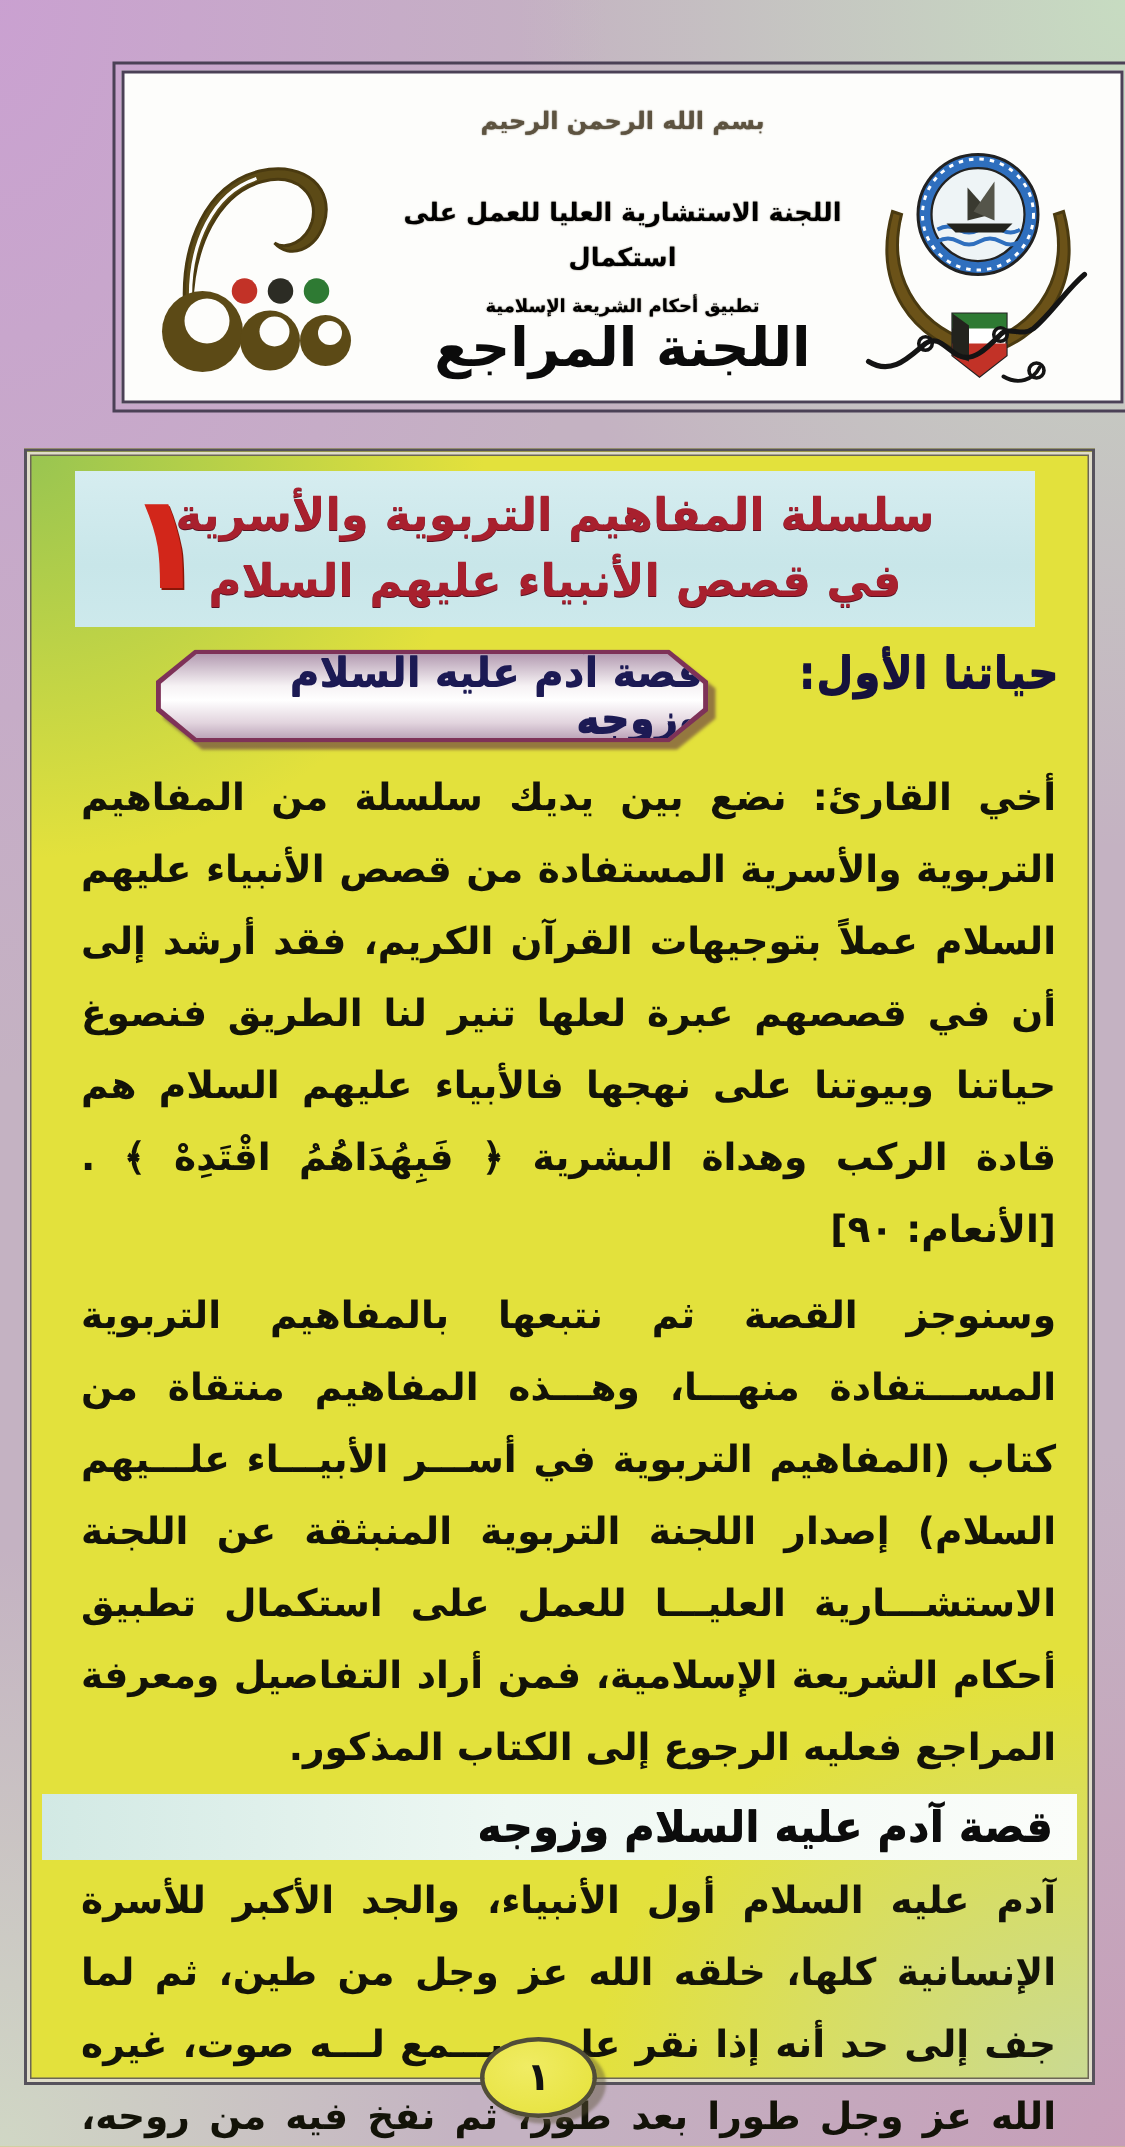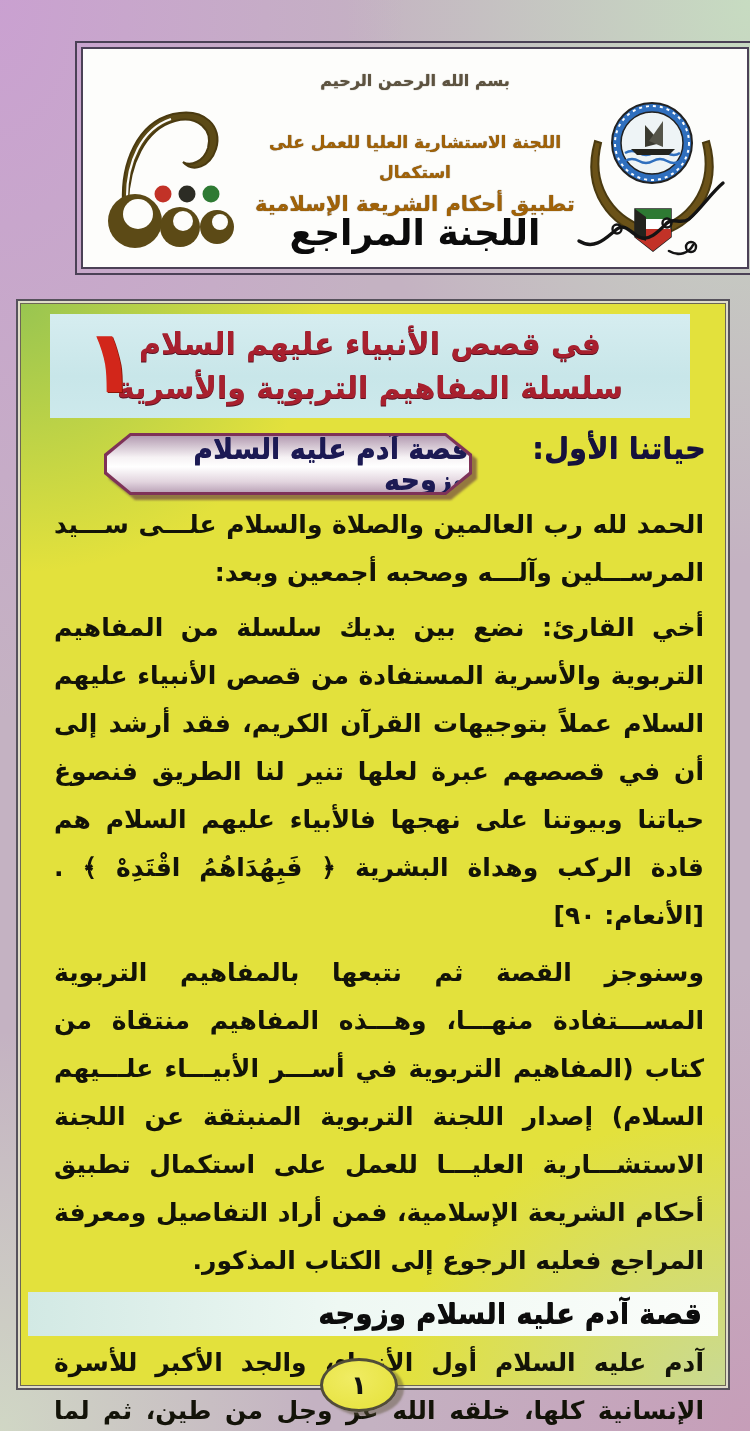--- a/index.html
+++ b/index.html
@@ -22,25 +22,25 @@
     position:relative;width:100%;height:100%;box-sizing:border-box;
     border:2px solid #4b4156;background:#fdfdfb;
   }
   .bismillah{
     position:absolute;top:22px;left:0;right:0;text-align:center;
     font-size:16px;font-weight:700;color:#5d5340;letter-spacing:0;
     text-shadow:0 0 1px #5d5340;
   }
   .committee-lines{
     position:absolute;top:78px;left:50%;transform:translateX(-50%);
-    width:360px;text-align:center;color:#a16207;font-weight:700;
+    width:360px;text-align:center;color:#000000;font-weight:700;
     text-shadow:0 0 1px #4a4131;
   }
   .committee-line1{font-size:17px;line-height:30px;}
-  .committee-line2{font-size:21px;line-height:34px;}
+  .committee-line2{font-size:12px;line-height:34px;}
   .header-title{
     position:absolute;bottom:14px;left:0;right:0;text-align:center;
     font-size:36px;font-weight:900;color:#0b0b0b;
   }
   .logo-left{position:absolute;left:18px;top:52px;}
   .logo-right{position:absolute;right:14px;top:42px;}
   
   .content{
     position:absolute;left:16px;top:299px;width:714px;height:1091px;
     box-sizing:border-box;border:2px solid #56525c;
@@ -161,35 +161,34 @@
     </div>
 
     <div class="header-title">اللجنة المراجع</div>
   </div>
 </div>
 
 <div class="content">
 
   <div class="series-box">
     <div class="series-number">١</div>
+    <div class="series-line">سلسلة المفاهيم التربوية والأسرية</div>
     <div class="series-line">في قصص الأنبياء عليهم السلام</div>
-    <div class="series-line">سلسلة المفاهيم التربوية والأسرية</div>
   </div>
 
   <div class="issue-row">
     <div class="issue-label">حياتنا الأول:</div>
     <div class="issue-pill-wrap">
       <div class="issue-pill">
         <div class="issue-pill-inner">قصة آدم عليه السلام وزوجه</div>
       </div>
     </div>
   </div>
 
   <div class="body-text">
-    <p class="p1">الحمد لله رب العالمين والصلاة والسلام علـــى ســـيد المرســـلين وآلـــه وصحبه أجمعين وبعد:</p>
     <p class="p2">أخي القارئ: نضع بين يديك سلسلة من المفاهيم التربوية والأسرية المستفادة من قصص الأنبياء عليهم السلام عملاً بتوجيهات القرآن الكريم، فقد أرشد إلى أن في قصصهم عبرة لعلها تنير لنا الطريق فنصوغ حياتنا وبيوتنا على نهجها فالأبياء عليهم السلام هم قادة الركب وهداة البشرية ﴿ فَبِهُدَاهُمُ اقْتَدِهْ ﴾ . [الأنعام: ٩٠]</p>
     <p class="p3">وسنوجز القصة ثم نتبعها بالمفاهيم التربوية المســـتفادة منهـــا، وهـــذه المفاهيم منتقاة من كتاب (المفاهيم التربوية في أســـر الأبيـــاء علـــيهم السلام) إصدار اللجنة التربوية المنبثقة عن اللجنة الاستشـــارية العليـــا للعمل على استكمال تطبيق أحكام الشريعة الإسلامية، فمن أراد التفاصيل ومعرفة المراجع فعليه الرجوع إلى الكتاب المذكور.</p>
 
     <div class="section-band">قصة آدم عليه السلام وزوجه</div>
 
     <p class="p4">آدم عليه السلام أول الأنبياء، والجد الأكبر للأسرة الإنسانية كلها، خلقه الله عز وجل من طين، ثم لما جف إلى حد أنه إذا نقر عليه ســـمع لـــه صوت، غيره الله عز وجل طورا بعد طور، ثم نفخ فيه من روحه، فـــإذا هو إنسان من لحم ودم وعصب، يتحرك بإرادته ويفكر،وفي ذلك يقـــول</p>
   </div>
 </div>
 
 <div class="page-oval">

